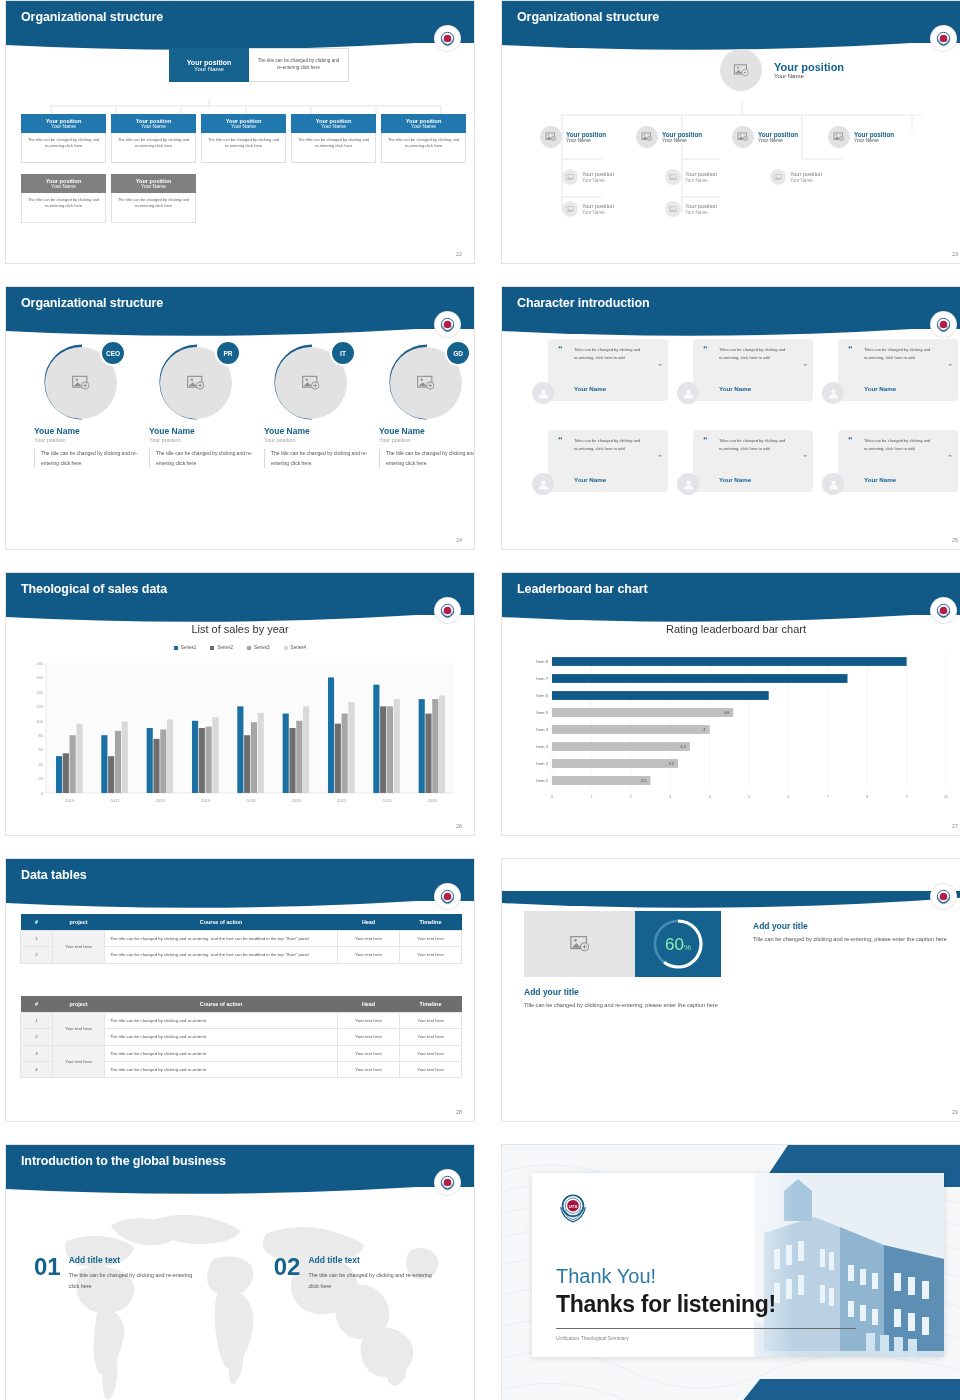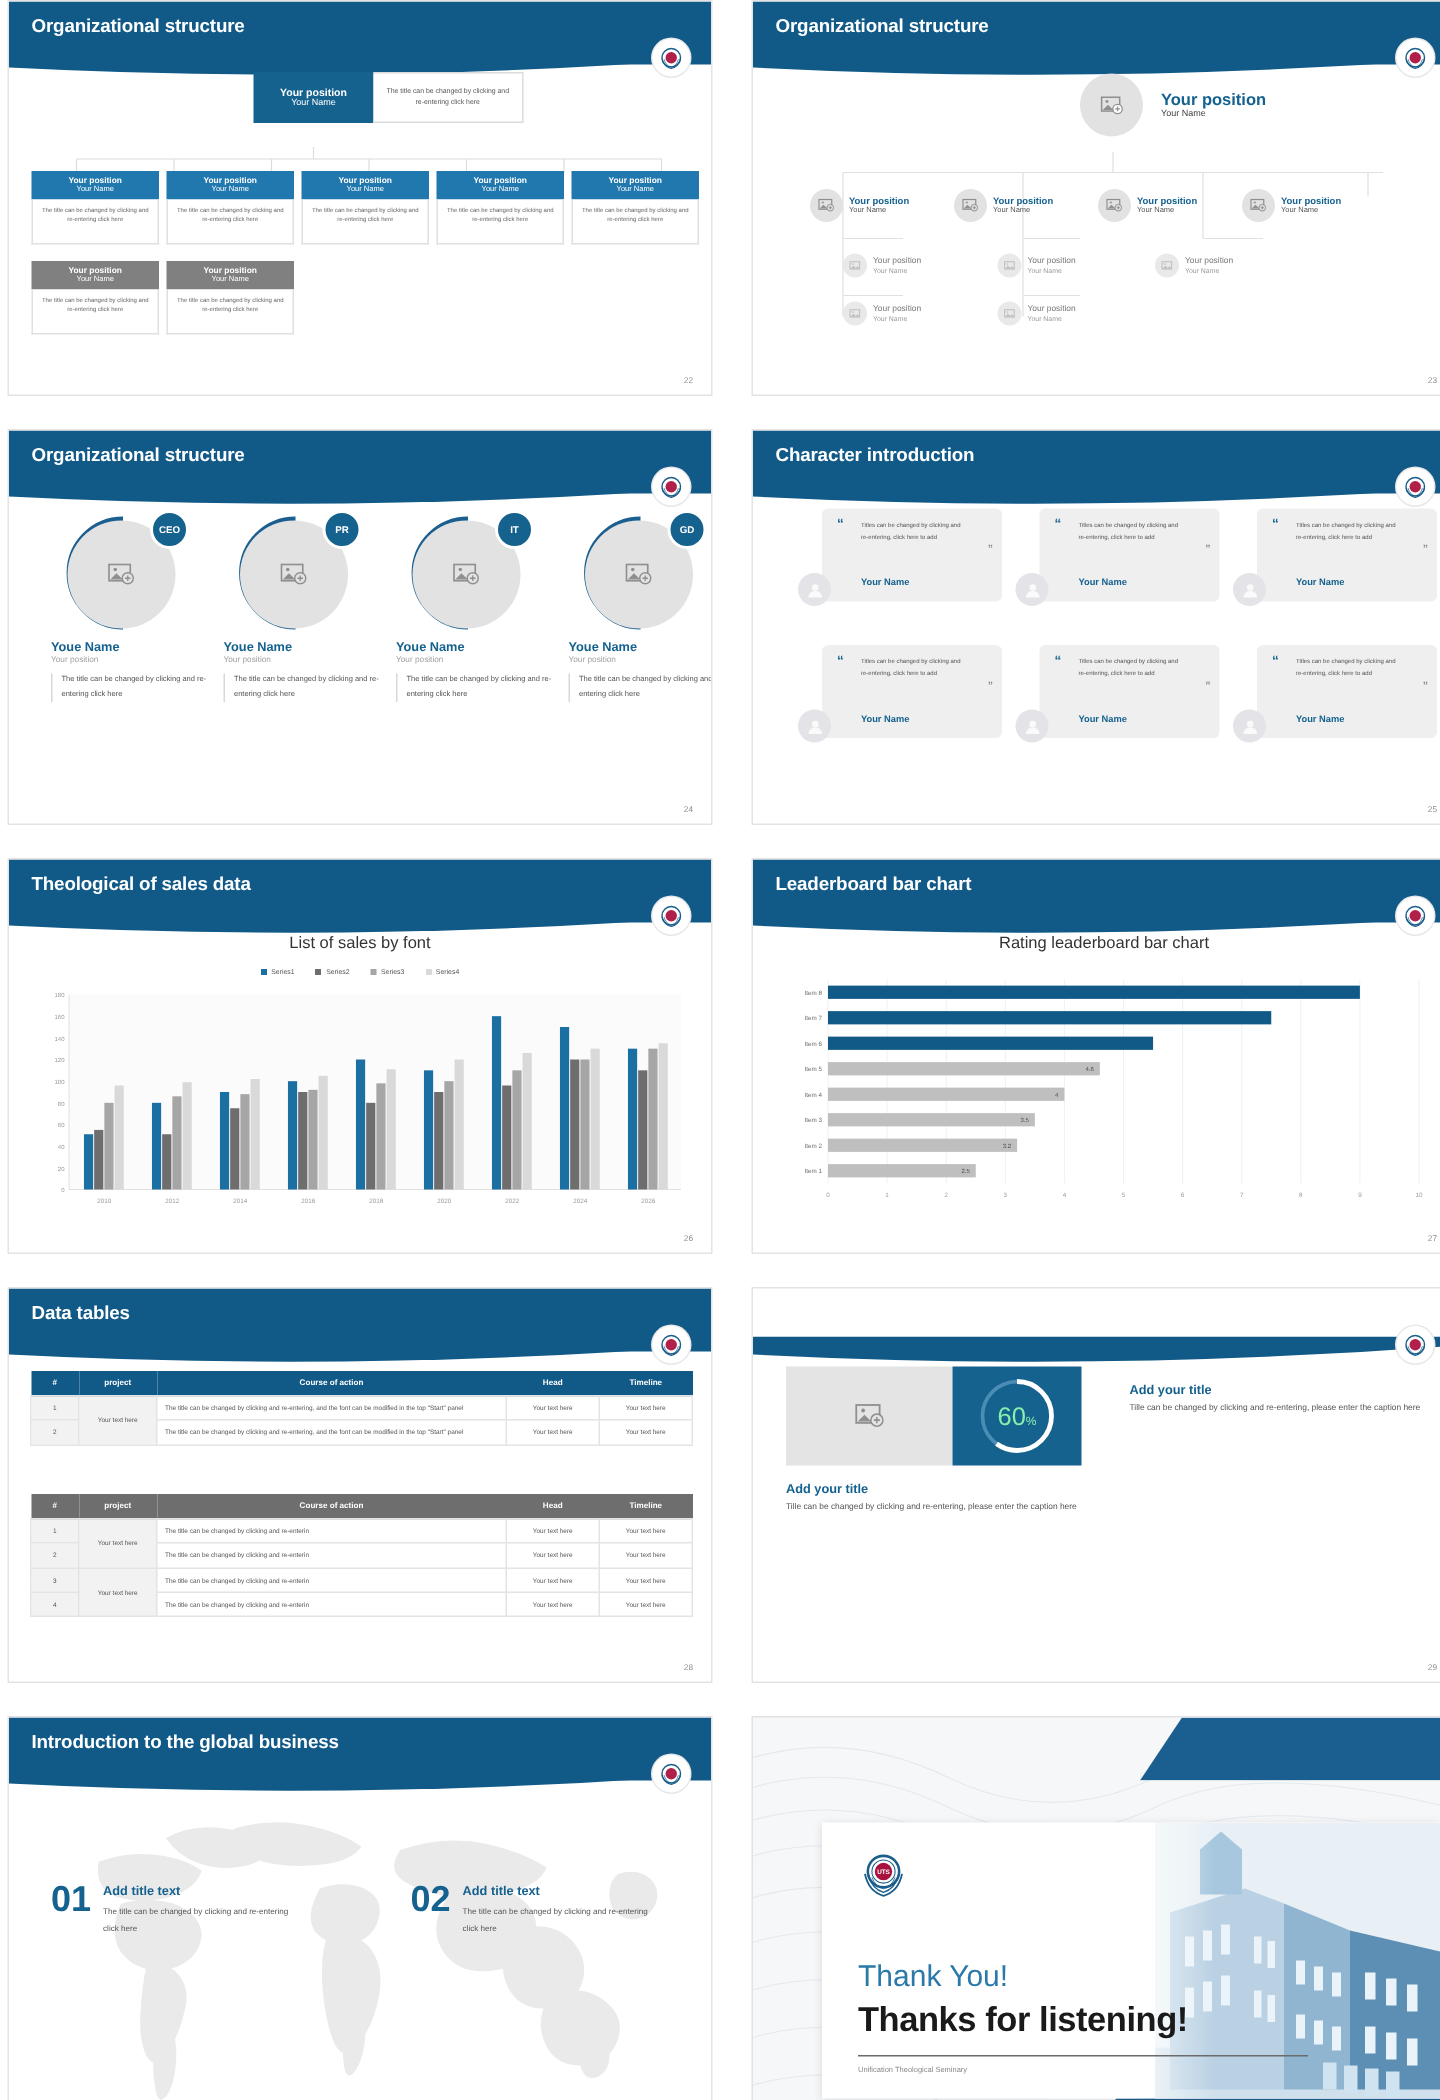--- a/index.html
+++ b/index.html
@@ -196,22 +196,22 @@
   .s30-txt{font-size:5.4px;color:#555;line-height:2.1;margin-top:5px;width:125px;}
 
   
   .ty{position:relative;width:470px;height:264px;background:#f5f7f9;overflow:hidden;border:1px solid #e3e3e3;margin:0 auto;}
   .ty-topo{position:absolute;inset:0;z-index:1;}
   .ty-topo svg{width:100%;height:100%;}
   .ty-blue-tr{position:absolute;right:0;top:0;width:210px;height:42px;background:#1a5f8f;
     clip-path:polygon(28px 0,210px 0,210px 42px,0 42px);z-index:2;}
   .ty-blue-br{position:absolute;right:0;bottom:0;width:240px;height:38px;background:#1a5f8f;
     clip-path:polygon(30px 0,240px 0,240px 38px,0 38px);z-index:2;}
-  .ty-card{position:absolute;left:46px;top:28px;width:412px;height:184px;background:#fff;z-index:3;overflow:hidden;
-    box-shadow:0 1px 6px rgba(0,0,0,.12);margin-top:42px;}
+  .ty-card{position:absolute;left:30px;top:28px;width:412px;height:184px;background:#fff;z-index:3;overflow:hidden;
+    box-shadow:0 1px 6px rgba(0,0,0,.12);}
   .ty-photo{position:absolute;right:0;top:0;width:190px;height:208px;z-index:1;overflow:hidden;}
   .ty-photo svg{width:100%;height:100%;}
   .ty-fade{position:absolute;right:150px;top:0;width:110px;height:208px;z-index:2;
     background:linear-gradient(to right,#ffffff 0%,rgba(255,255,255,.85) 45%,rgba(255,255,255,0) 100%);}
   .ty-logo{position:absolute;left:24px;top:18px;z-index:4;}
   .ty-t1{position:absolute;left:24px;top:92px;font-size:20px;color:#2b79a8;z-index:4;}
   .ty-t2{position:absolute;left:24px;top:118px;font-size:23px;font-weight:bold;color:#1a1a1a;z-index:4;letter-spacing:-0.3px;}
   .ty-rule{position:absolute;left:24px;top:155px;width:300px;height:1px;background:#6b6b6b;z-index:4;}
   .ty-sub{position:absolute;left:24px;top:162px;font-size:5px;color:#888;z-index:4;}
   .ty-url{position:absolute;right:16px;bottom:10px;font-size:5.6px;color:#fff;z-index:4;}
@@ -712,21 +712,21 @@
       </div>
       <div class="badge">
         <svg width="19" height="19" viewBox="0 0 40 40">
             <circle cx="20" cy="20" r="13" fill="none" stroke="#1b5e8c" stroke-width="2"></circle>
             <circle cx="20" cy="20" r="8" fill="#b0204a"></circle>
             <path d="M7 22 Q10 33 20 35 Q30 33 33 22" fill="none" stroke="#1b5e8c" stroke-width="1.6"></path>
             <path d="M10 22 Q12 31 20 33 Q28 31 30 22" fill="none" stroke="#1b5e8c" stroke-width="1"></path>
           </svg>
       </div>
 
-      <div class="ch-title">List of sales by font</div>
+      <div class="ch-title">List of sales by year</div>
       <div class="ch-legend">
         <div class="it">
             <span class="sw" style="background:#1a6fa3"></span>
             <span>Series1</span>
           </div>
         <div class="it">
             <span class="sw" style="background:#6e6e6e"></span>
             <span>Series2</span>
           </div>
         <div class="it">

